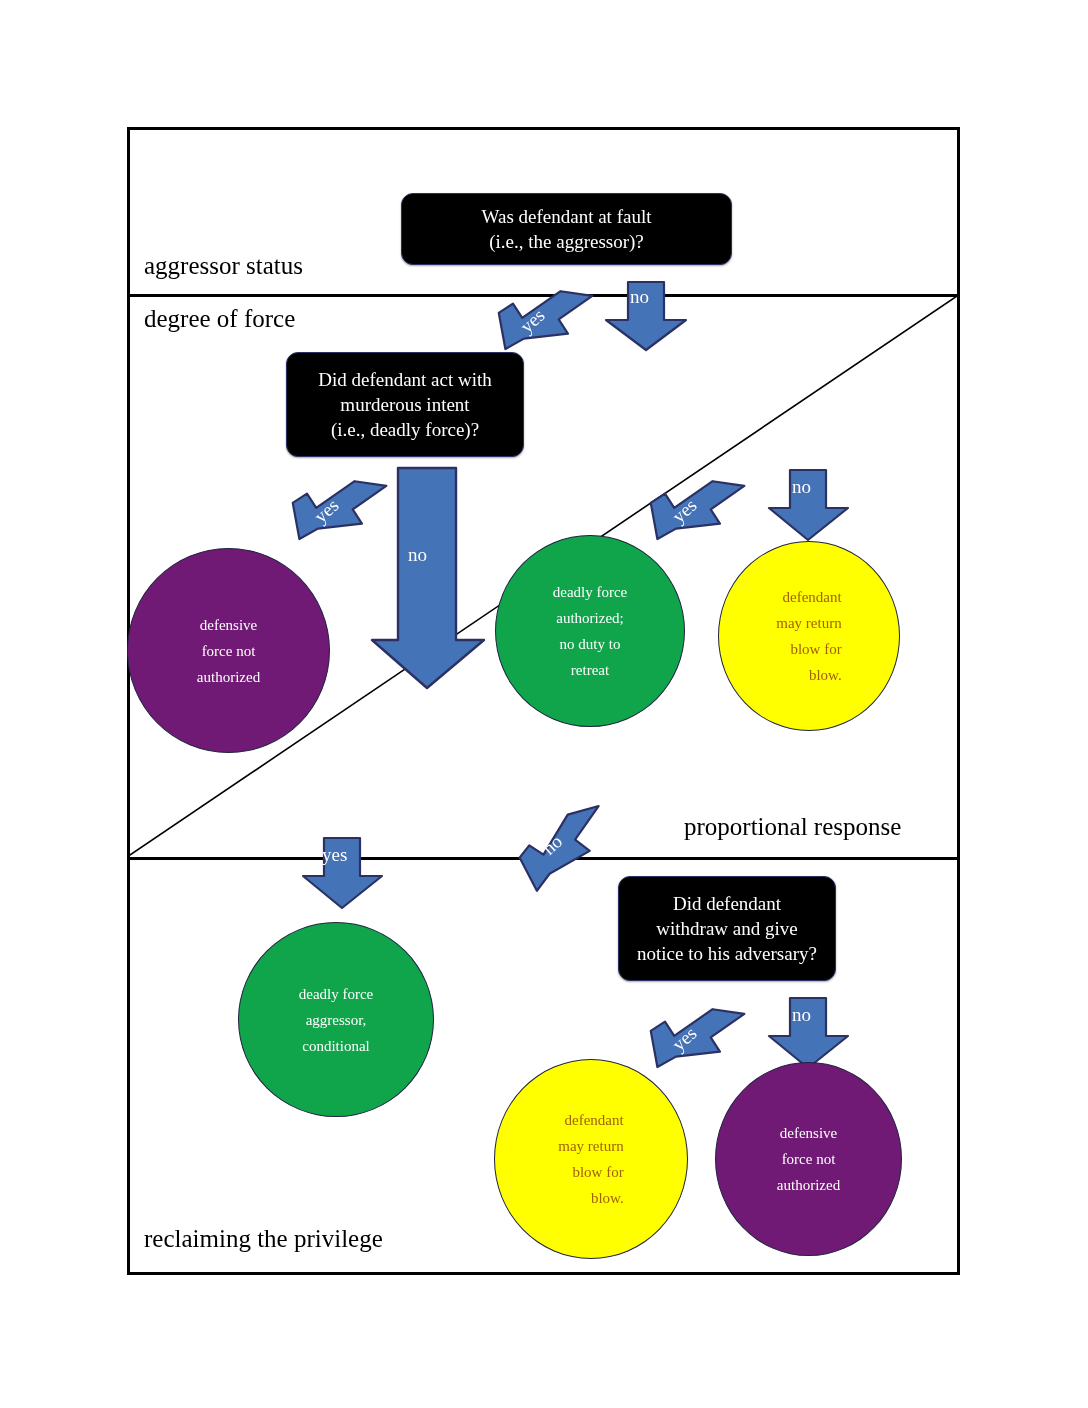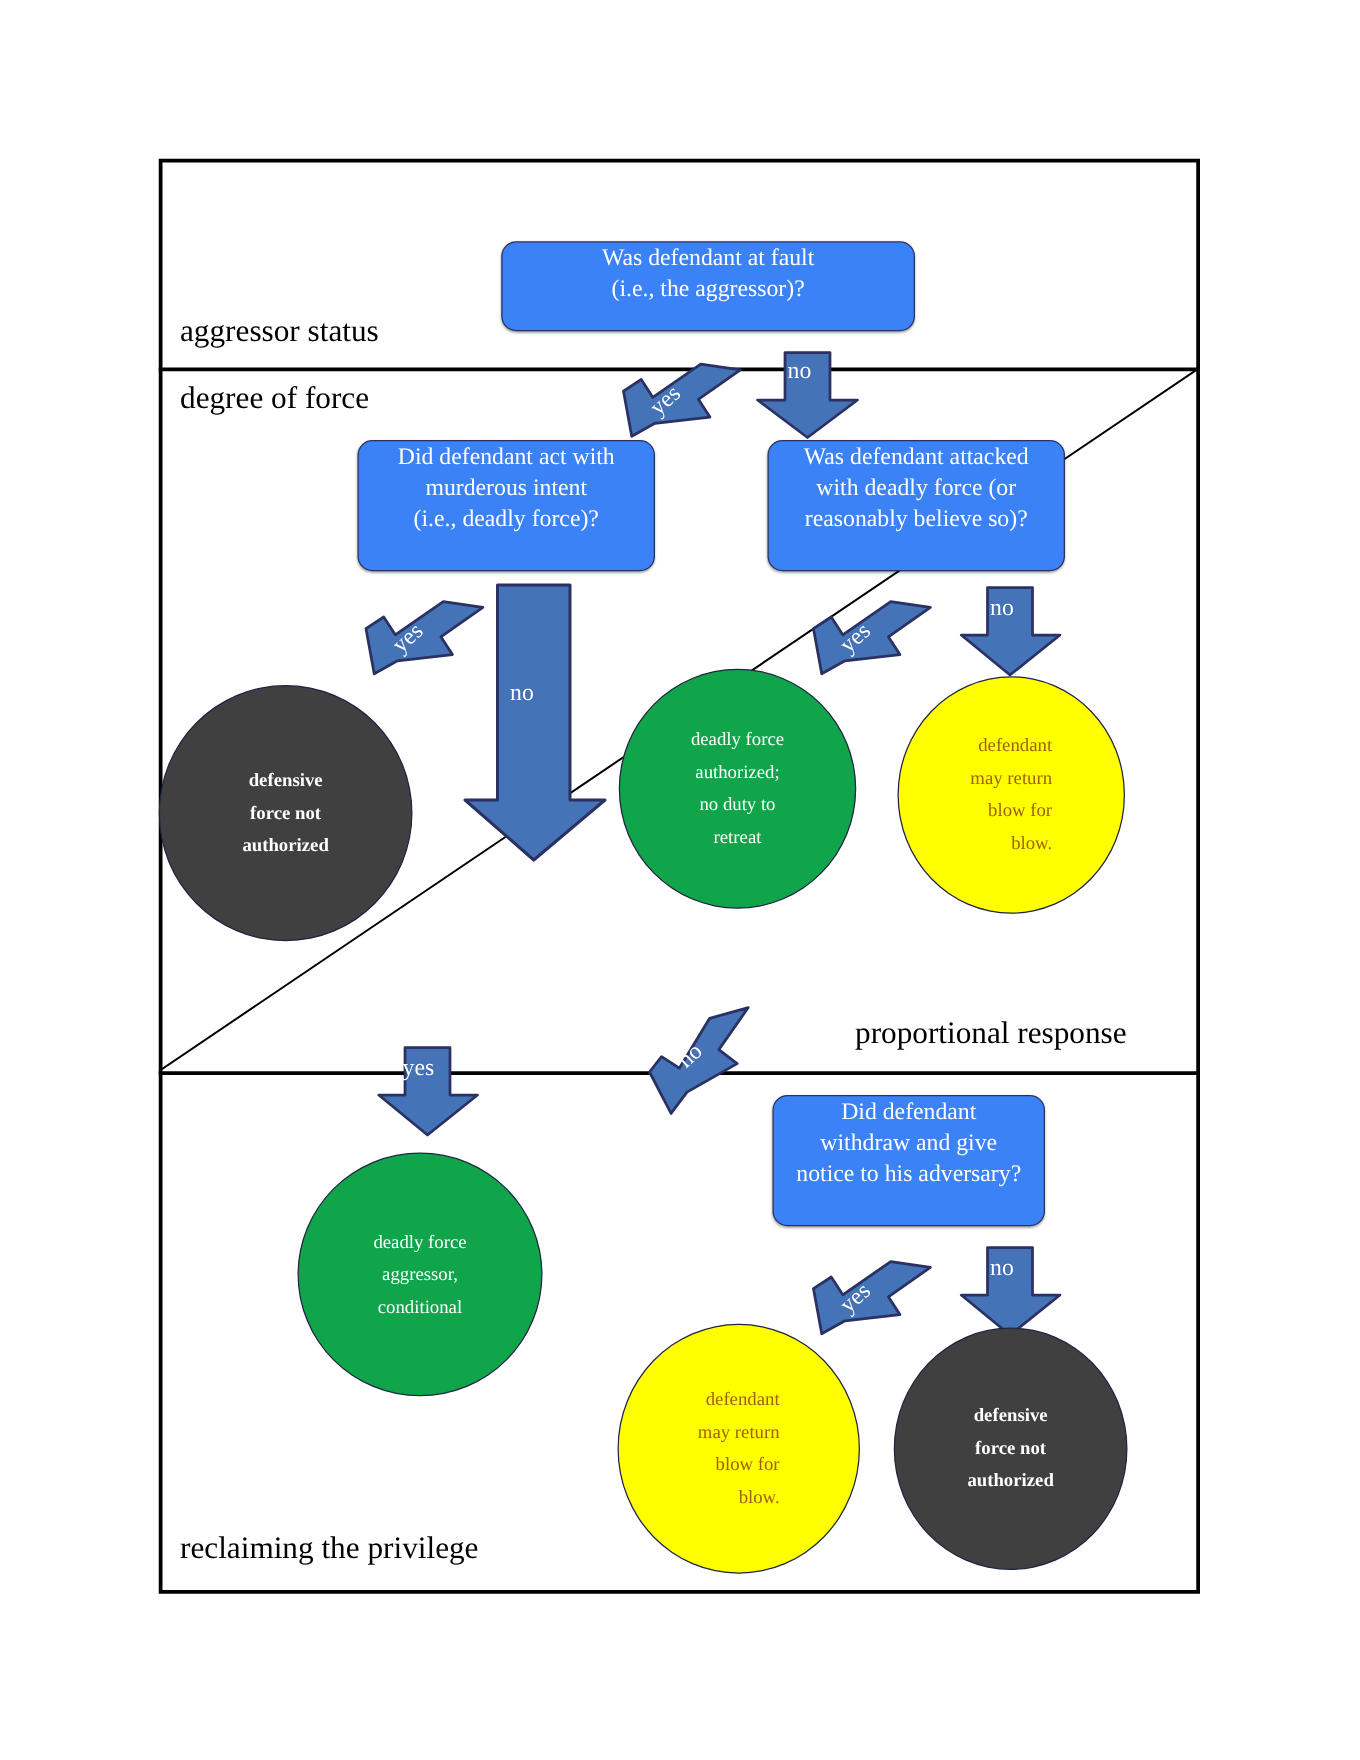--- a/index.html
+++ b/index.html
@@ -18,30 +18,30 @@
   
   .hrule{position:absolute;left:127px;width:833px;height:0;border-top:3px solid #000;}
 
   
   .diag{position:absolute;left:127px;top:294px;width:833px;height:563px;pointer-events:none;}
 
   
   .band-label{position:absolute;font-size:25px;color:#000;white-space:nowrap;}
 
   
-  .dbox{position:absolute;background:#3b82f6;border:1.5px solid #2B3163;border-radius:12px;
-        box-sizing:border-box;display:flex;align-items:flex-start;justify-content:center;
+  .dbox{position:absolute;background:#000000;border:1.5px solid #2B3163;border-radius:12px;
+        box-sizing:border-box;display:flex;align-items:center;justify-content:center;
         box-shadow:0 1px 2px rgba(0,0,0,.35);}
   .dbox .t{color:#ffffff;font-size:19px;line-height:25px;text-align:center;padding:0 10px;}
 
   
   .node{position:absolute;border:1.6px solid #1F2442;border-radius:50%;
         box-sizing:border-box;display:flex;align-items:center;justify-content:center;}
   .node .t{font-size:15px;line-height:26px;text-align:center;padding:0 6px;}
-  .n-red{background:#404040;font-weight:bold;} .n-red .t{color:#ffffff;}
+  .n-red{background:#701a75;} .n-red .t{color:#ffffff;}
   .n-green{background:#10A54B;} .n-green .t{color:#ffffff;}
   .n-yellow{background:#FFFF00;} .n-yellow .t{color:#a16207;text-align:right;}
 
   
   .arrow{position:absolute;}
   .arrow svg{display:block;overflow:visible;}
   .alabel{position:absolute;color:#ffffff;font-size:19px;white-space:nowrap;
           pointer-events:none;text-shadow:0 0 1px rgba(0,0,0,.15);}
   .alabel.rot{transform:rotate(-42deg);transform-origin:center center;}
 </style>
@@ -162,22 +162,19 @@
   </div>
 
   <div class="dbox" style="left:401px;top:193px;width:331px;height:72px;">
     <div class="t"><span>Was defendant at fault</span><br><span>(i.e., the aggressor)?</span></div>
   </div>
 
   <div class="dbox" style="left:286px;top:352px;width:238px;height:105px;">
     <div class="t"><span>Did defendant act with</span><br><span>murderous intent</span><br><span>(i.e., deadly force)?</span></div>
   </div>
 
-  <div class="dbox" style="left:614px;top:352px;width:238px;height:105px;">
-    <div class="t"><span>Was defendant attacked</span><br><span>with deadly force (or</span><br><span>reasonably believe so)?</span></div>
-  </div>
 
 
   <div class="dbox" style="left:618px;top:876px;width:218px;height:105px;">
     <div class="t"><span>Did defendant</span><br><span>withdraw and give</span><br><span>notice to his adversary?</span></div>
   </div>
 
 </div>
 
 </body></html>

